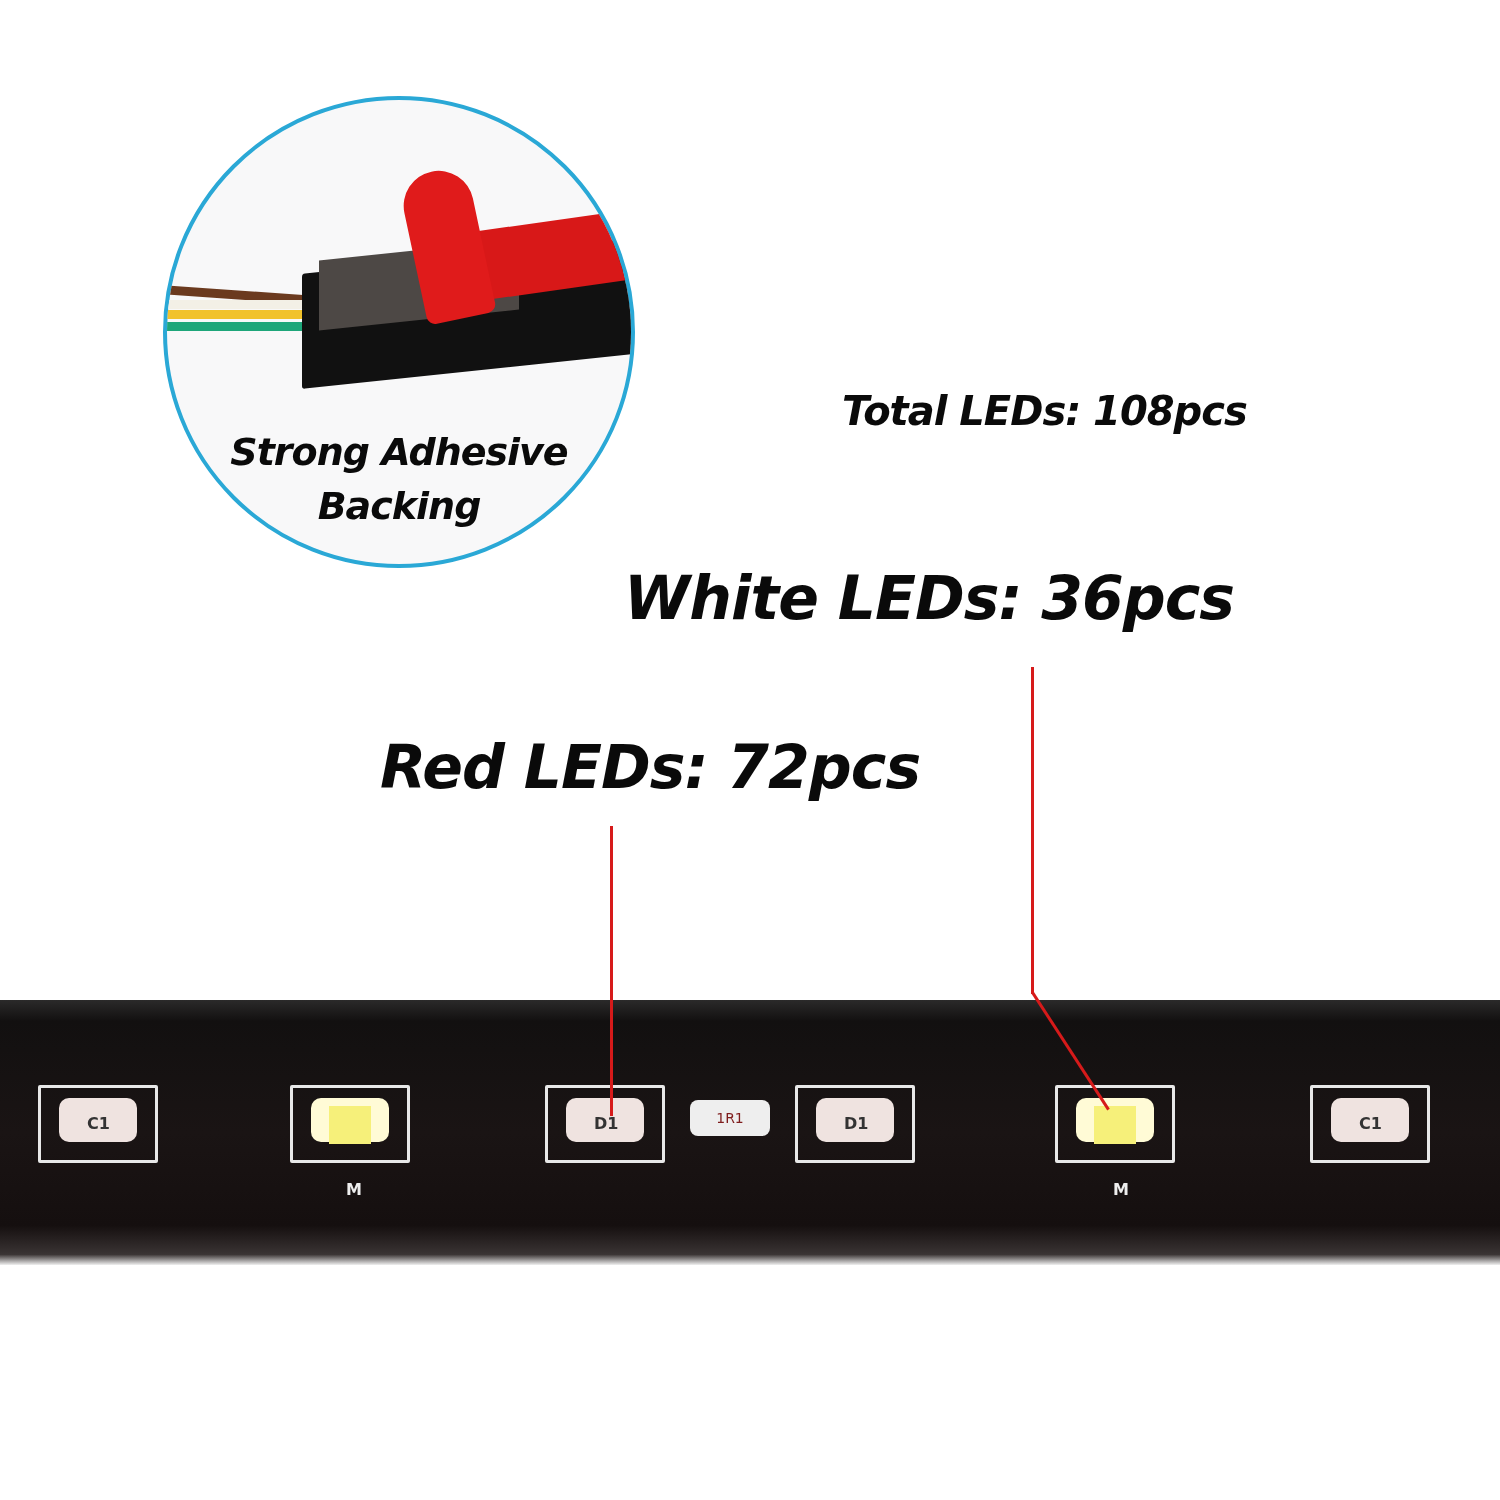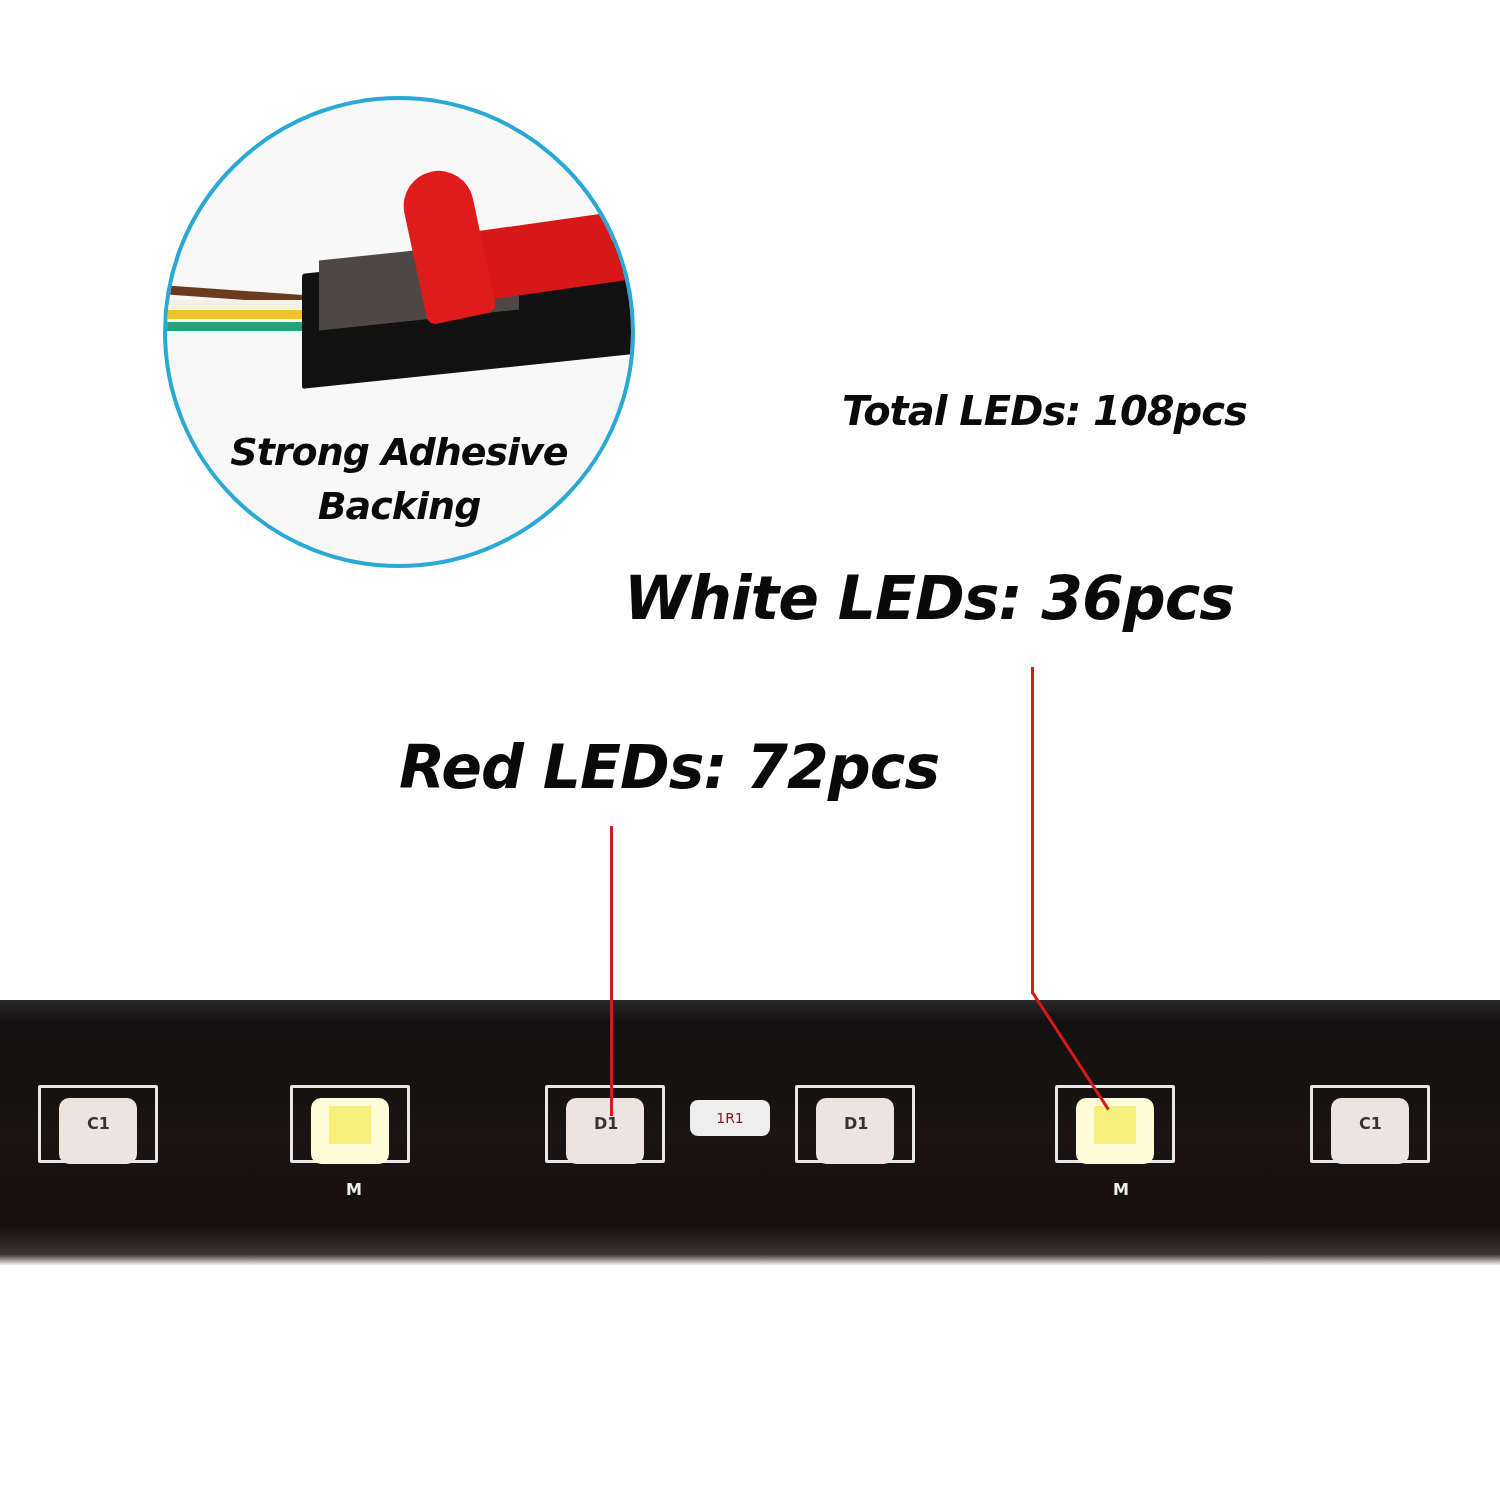--- a/index.html
+++ b/index.html
@@ -1,34 +1,34 @@
 <!DOCTYPE html>
 <html><head>
   <meta charset="utf-8">
   <style>
     html, body { margin:0; padding:0; }
     body { width:1500px; height:1500px; background:#ffffff; position:relative; overflow:hidden; font-family:"DejaVu Sans", sans-serif; }
     .label { position:absolute; font-family:"DejaVu Sans", sans-serif; font-weight:bold; font-style:italic; color:#0a0a0a; white-space:nowrap; letter-spacing:-1px; }
     #total { left:842px; top:388px; font-size:40px;text-align:right; }
     #white { left:624px; top:563px; font-size:60px; }
-    #red { left:380px; top:732px; font-size:60px;margin-left:19px; }
+    #red { left:380px; top:732px; font-size:60px; }
 
     .inset { position:absolute; left:163px; top:96px; width:472px; height:472px; border-radius:50%; border:4px solid #2aa8d6; background:#f8f8f9; overflow:hidden; box-sizing:border-box; }
     .inset .cap { position:absolute; width:100%; text-align:center; font-weight:bold; font-style:italic; font-size:38px; color:#0a0a0a; letter-spacing:-1px; }
     .cap1 { top:330px; }
     .cap2 { top:384px; }
     .wire { position:absolute; height:9px; border-radius:4px; left:-10px; }
     .bar-end { position:absolute; left:135px; top:155px; width:360px; height:115px; background:#111; transform:skewY(-6deg); border-radius:3px; }
     .foam { position:absolute; left:152px; top:150px; width:200px; height:70px; background:#4d4845; transform:skewY(-6deg); }
     .tape { position:absolute; left:245px; top:70px; width:70px; height:150px; background:#e01b1b; border-radius:40px 40px 10px 10px; transform:rotate(-12deg); }
     .tape2 { position:absolute; left:280px; top:120px; width:220px; height:70px; background:#d81818; transform:skewY(-8deg); }
 
     .strip { position:absolute; left:0; top:1000px; width:1500px; height:265px; background:linear-gradient(#2b2a2a 0%, #121010 8%, #1a1414 50%, #150f0f 85%, #3a3434 96%, #f0f0f0 100%); }
     .led { position:absolute; top:85px; width:120px; height:78px; border:3px solid #e8e8e8; border-radius:2px; box-sizing:border-box; }
-    .chip { position:absolute; left:18px; top:10px; width:78px; height:66px; background:#efe3e0; border-radius:10px; }
+    .chip { position:absolute; left:18px; top:10px; width:78px; height:44px; background:#efe3e0; border-radius:10px; }
     .chip.white { background:#fffbd6; }
     .chip.white::after { content:""; position:absolute; left:18px; top:8px; width:42px; height:38px; background:#f6f07a; }
     .chip-mark { position:absolute; left:28px; top:16px; font-size:16px; font-weight:bold; color:#333; }
     .silk { position:absolute; top:180px; font-size:16px; color:#eee; font-weight:bold; }
     .resistor { position:absolute; top:100px; left:690px; width:80px; height:36px; background:#eee; border-radius:8px; font-size:14px; text-align:center; line-height:36px; color:#7f1d1d; }
 
     .pointer { position:absolute; background:#d61a1a; }
   </style>
 </head>
 <body>

